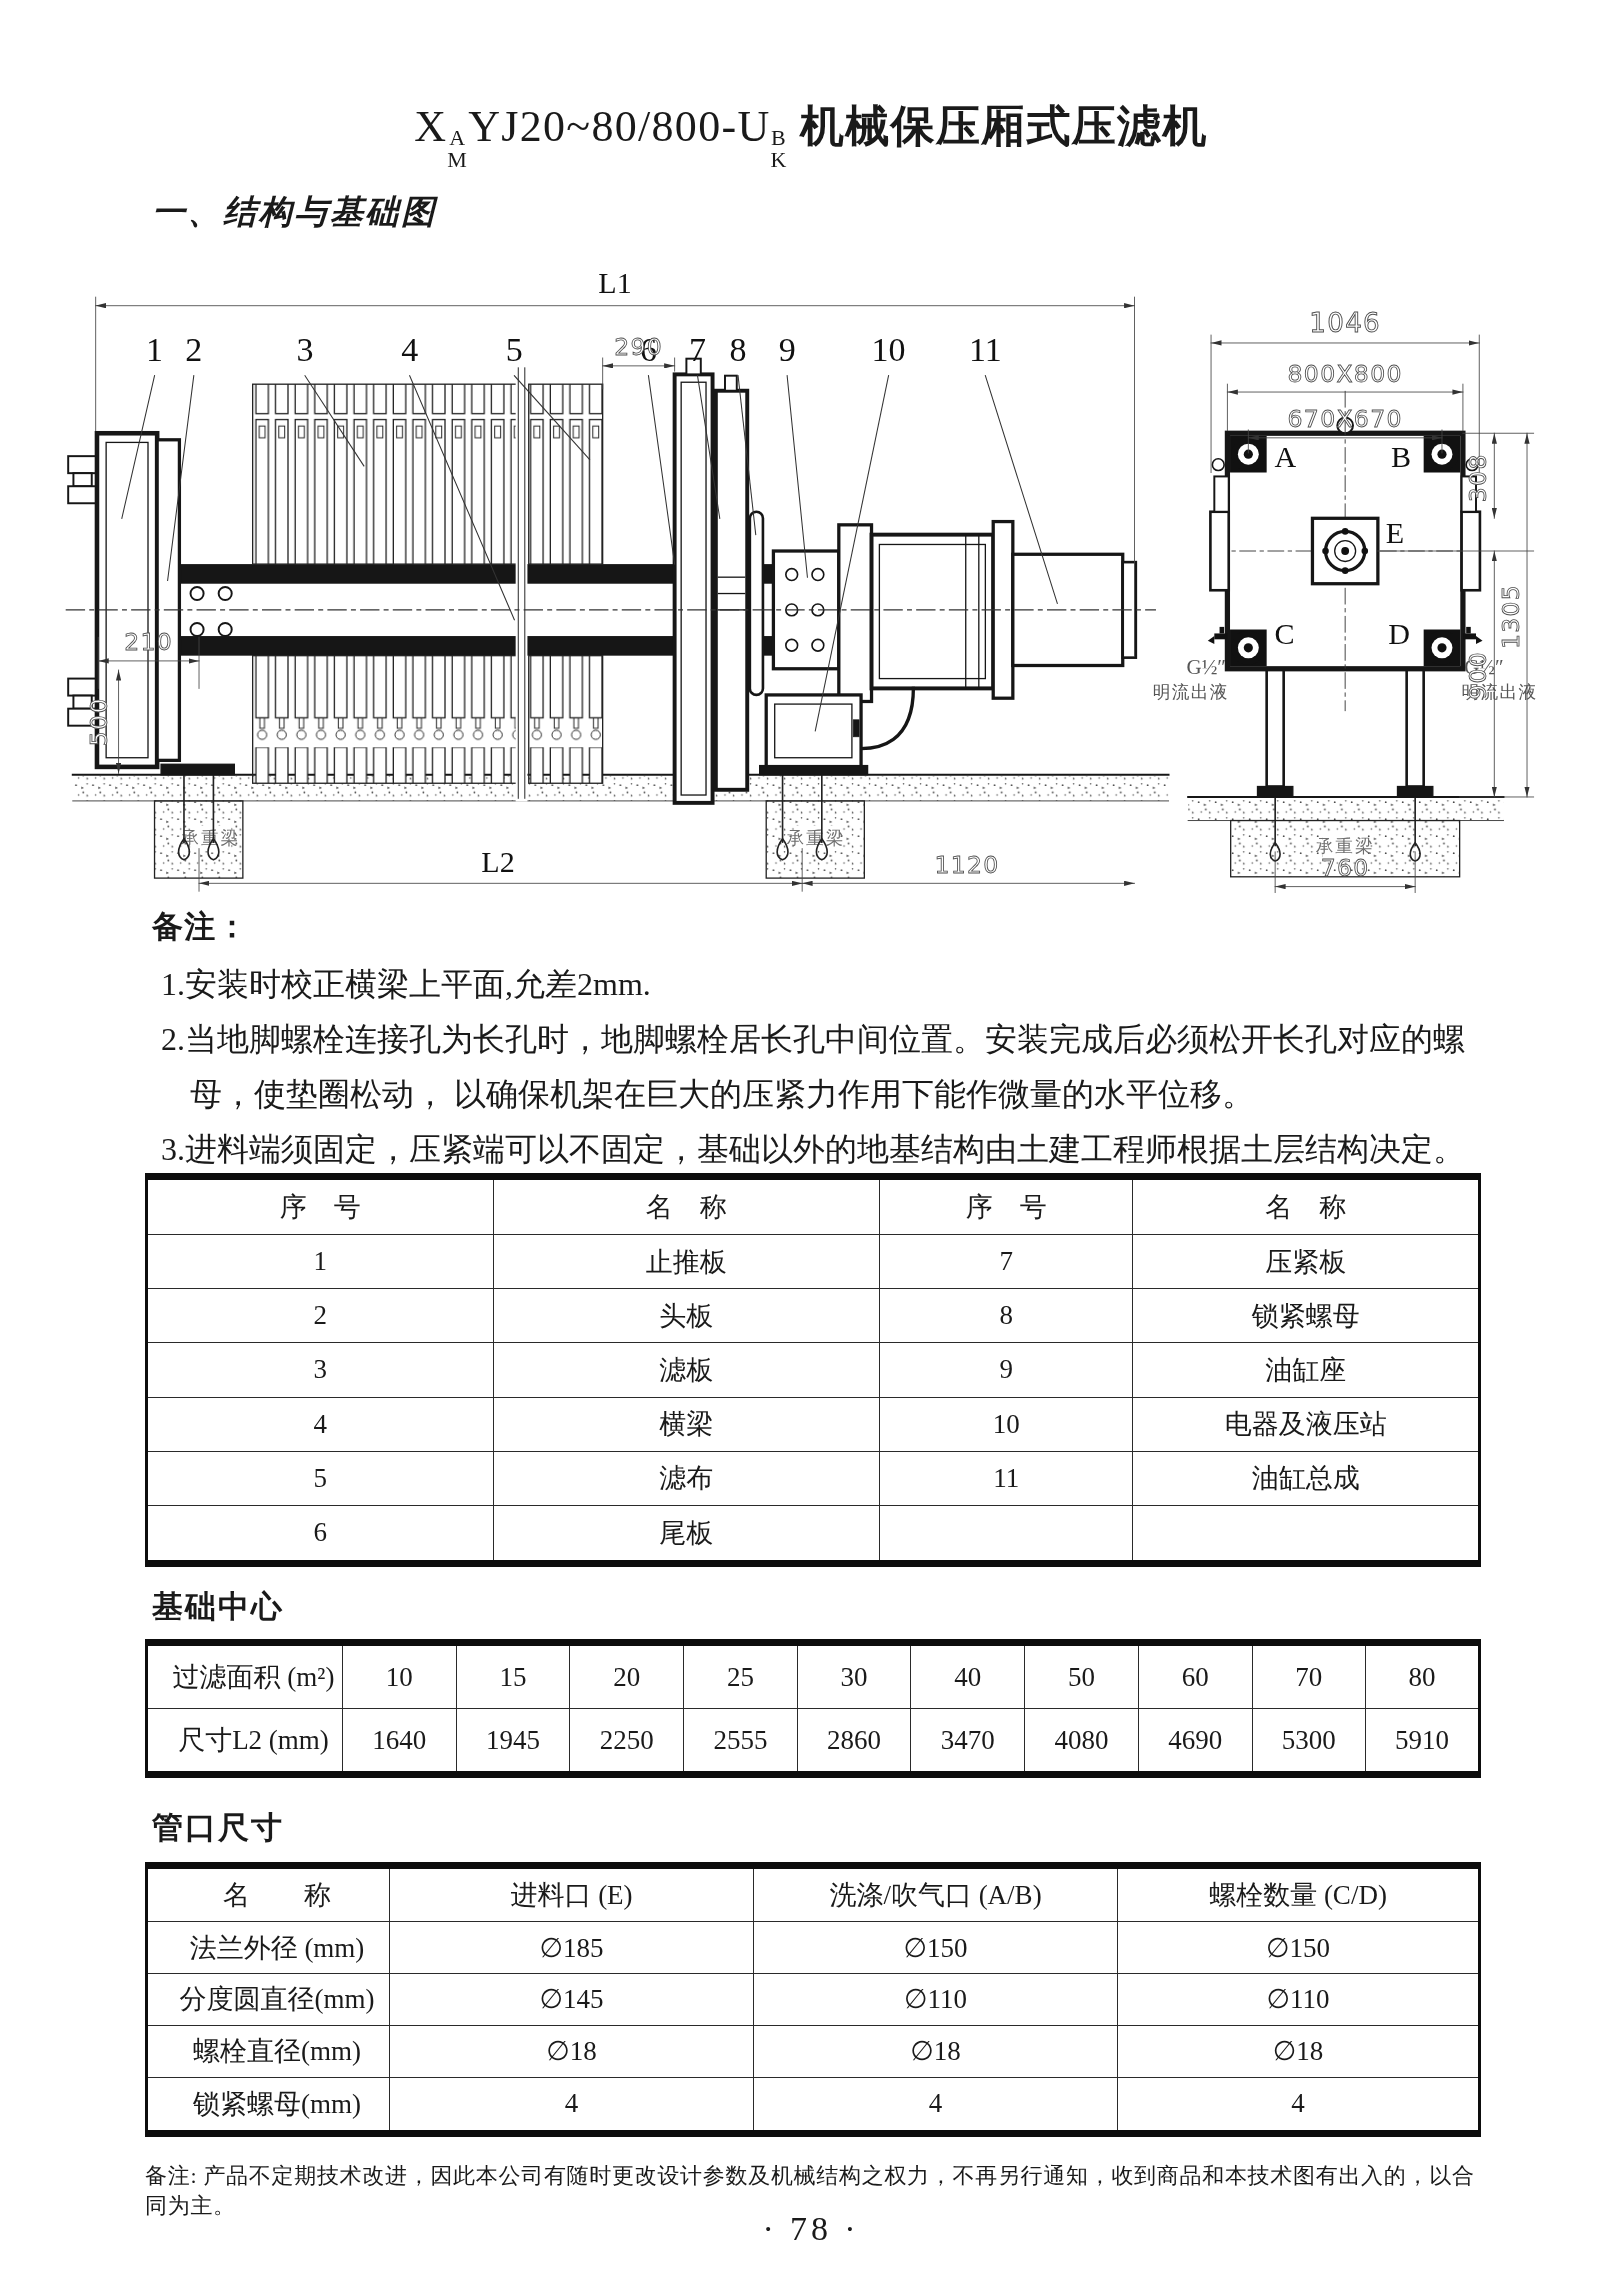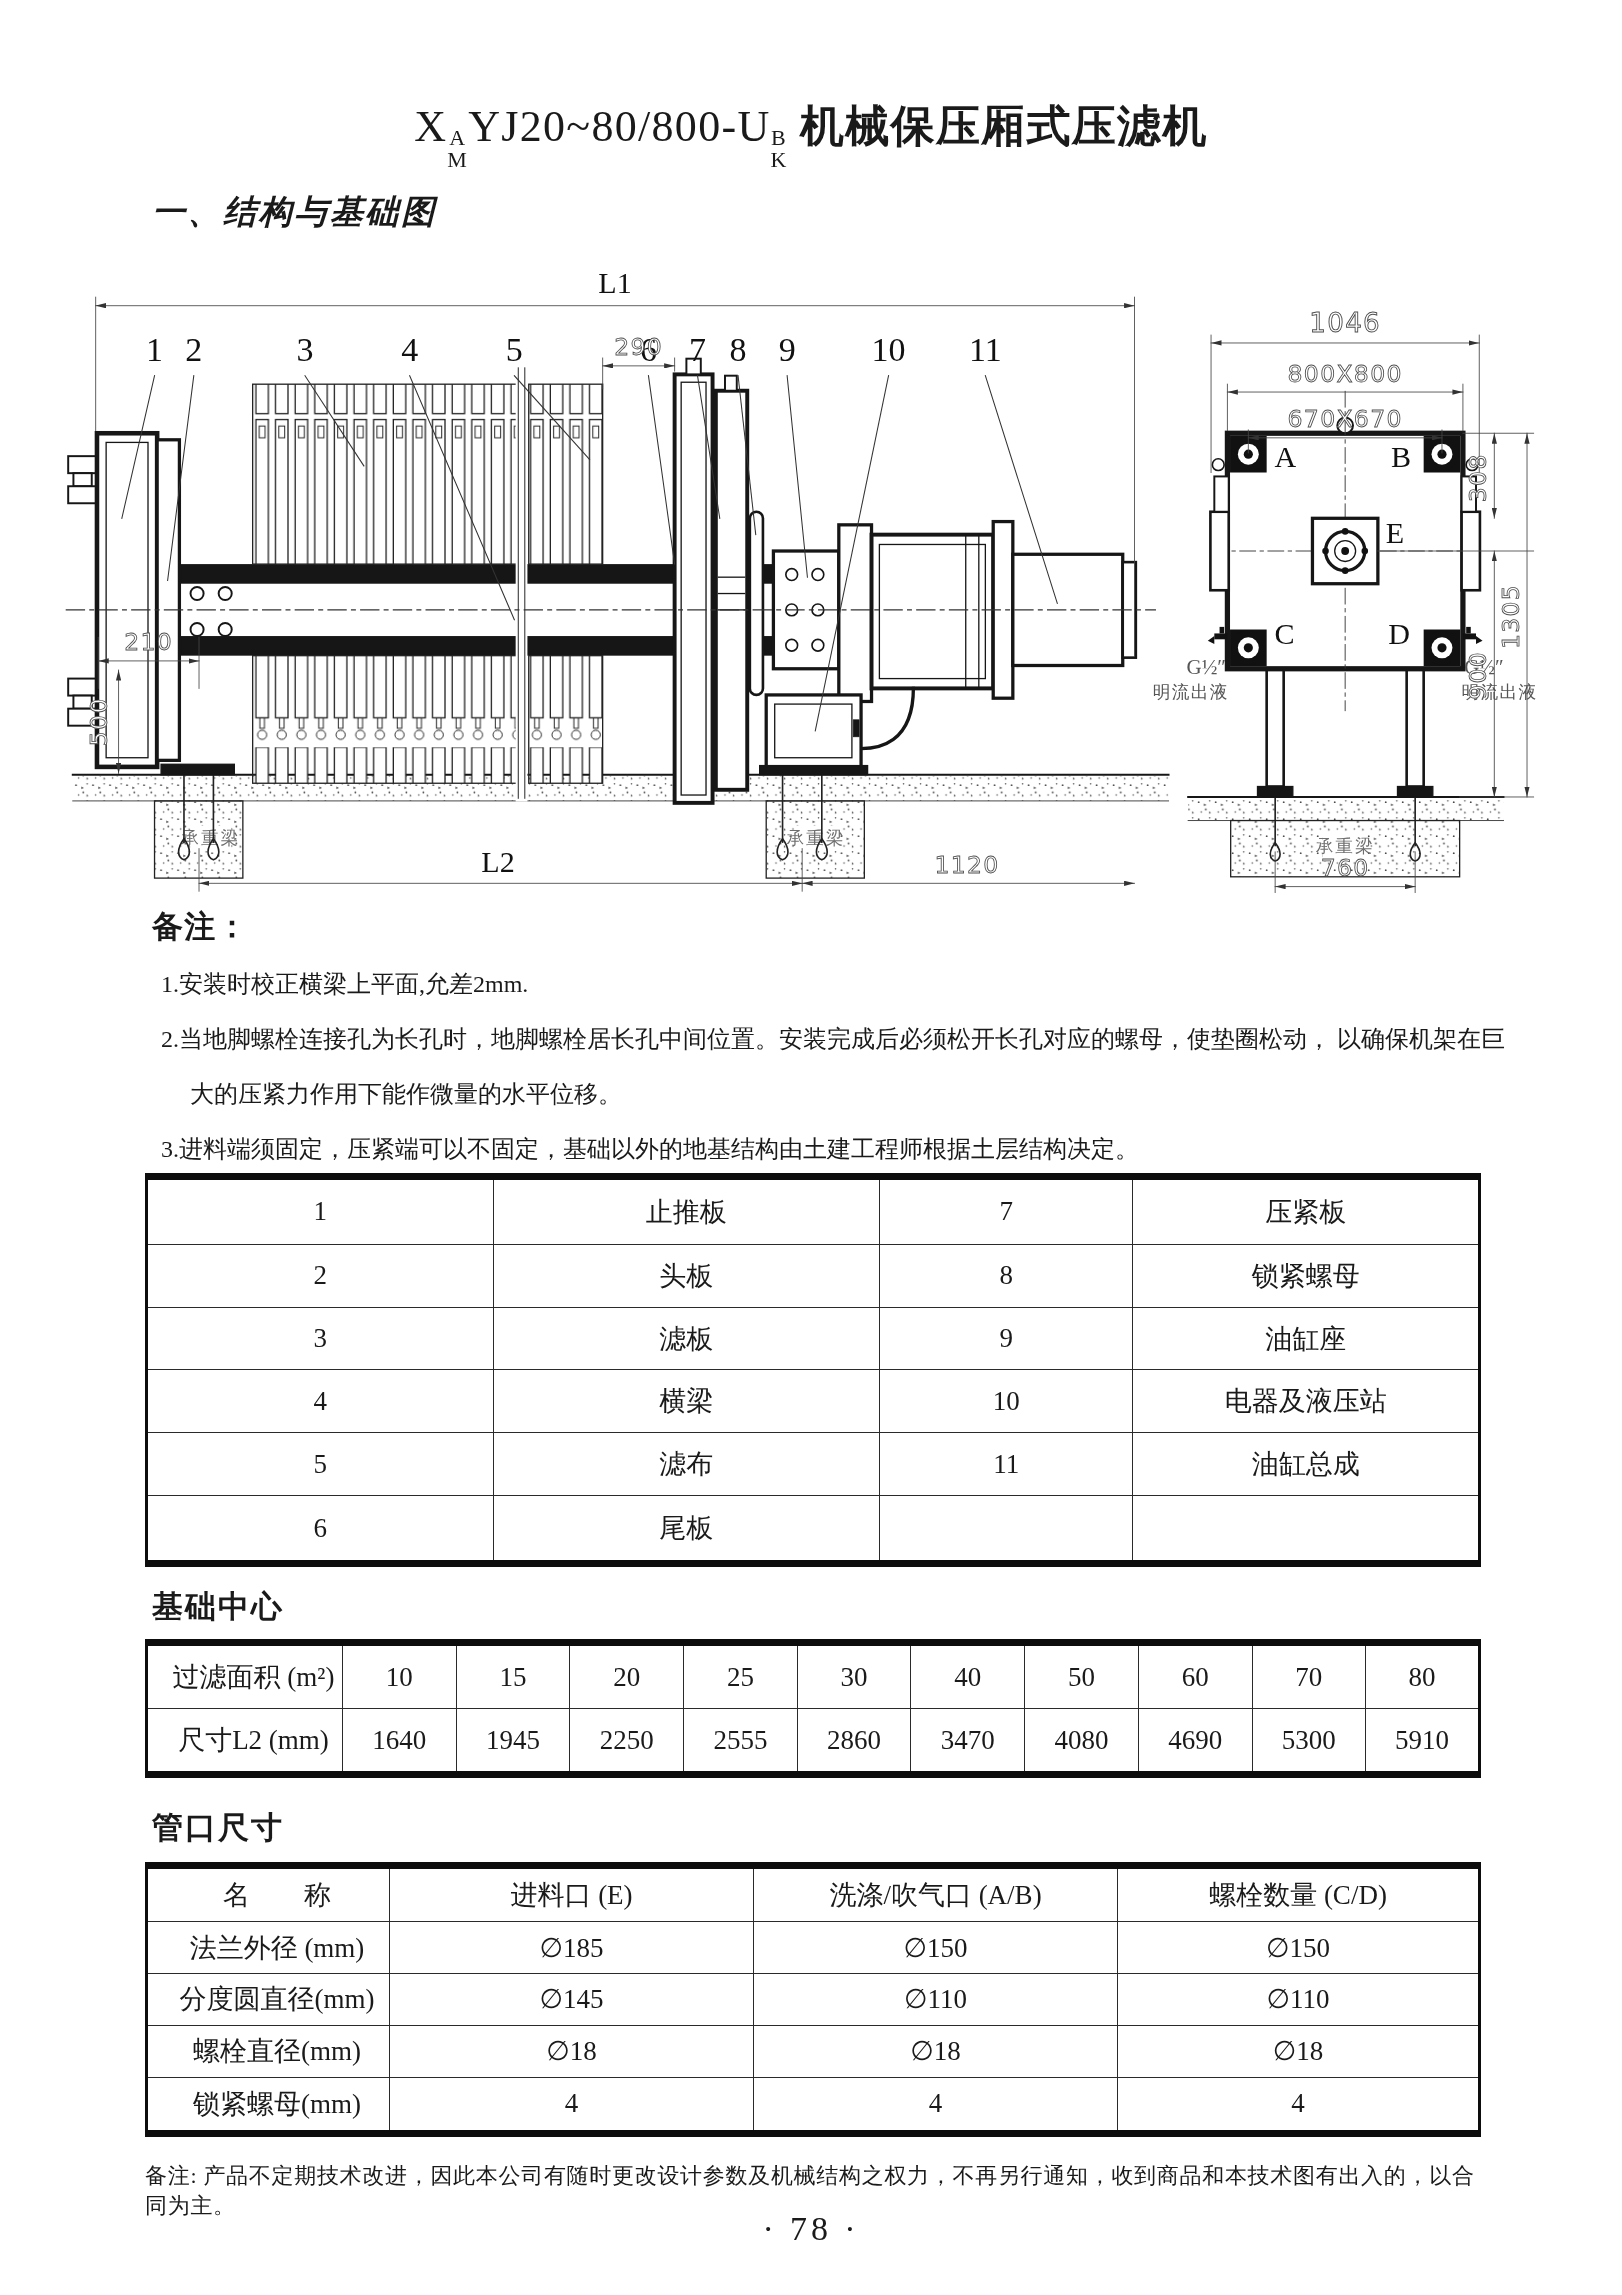--- a/index.html
+++ b/index.html
@@ -24,21 +24,21 @@
   svg text { user-select:none; }
   .calloutTxt { font-family:"Liberation Serif","DejaVu Serif",serif; font-size:52px; fill:#111; }
   .dimTxt { font-family:"DejaVu Sans",sans-serif; font-size:40px; fill:#ffffff; stroke:#4f4f4f; stroke-width:1.4px; letter-spacing:2px; }
   .dimTxtS { font-family:"DejaVu Sans",sans-serif; font-size:36px; fill:#ffffff; stroke:#4f4f4f; stroke-width:1.3px; letter-spacing:2px; }
   .dimSerif { font-family:"Liberation Serif","DejaVu Serif",serif; font-size:46px; fill:#111; }
   .cjkSmall { font-family:"Liberation Serif","DejaVu Serif",serif; font-size:27px; fill:#6f6f6f; letter-spacing:3px; }
   .ltr { font-family:"Liberation Serif","DejaVu Serif",serif; font-size:46px; fill:#111; }
 
   
   .notes-head { left:152px; top:906px; font-size:31px; font-weight:700; letter-spacing:1.3px; }
-  .notes { left:161px; top:957px; width:1355px; font-size:24px; }
+  .notes { left:161px; top:957px; width:1355px; font-size:32px; }
   .notes .note { line-height:55px; padding-left:29px; text-indent:-29px; }
 
   
   table.dtable { border-collapse:collapse; table-layout:fixed; width:100%; height:100%;
     border:3.9px solid #0d0d0d; border-top:7.2px solid #0d0d0d; border-bottom:7.2px solid #0d0d0d; }
   table.dtable td { border:1.3px solid #2a2a2a; text-align:center; vertical-align:middle;
     font-size:27px; font-family:"Liberation Serif","DejaVu Serif",serif; overflow:hidden; white-space:nowrap; }
   .parts-table { left:145px; top:1173px; width:1336px; height:394px; }
   .found-table { left:145px; top:1639px; width:1336px; height:139px; }
   .pipe-table  { left:145px; top:1862px; width:1336px; height:275px; }
@@ -372,20 +372,26 @@
 
 <div class="abs parts-table">
   <table class="dtable">
     <colgroup>
         <col style="width:26%">
         <col style="width:29%">
         <col style="width:19%">
         <col style="width:26%">
       </colgroup>
     <tbody>
+        <tr>
+      <td>序　号</td>
+      <td>名　称</td>
+      <td>序　号</td>
+      <td>名　称</td>
+    </tr>
     <tr>
       <td>1</td>
       <td>止推板</td>
       <td>7</td>
       <td>压紧板</td>
     </tr>
     <tr>
       <td>2</td>
       <td>头板</td>
       <td>8</td>

